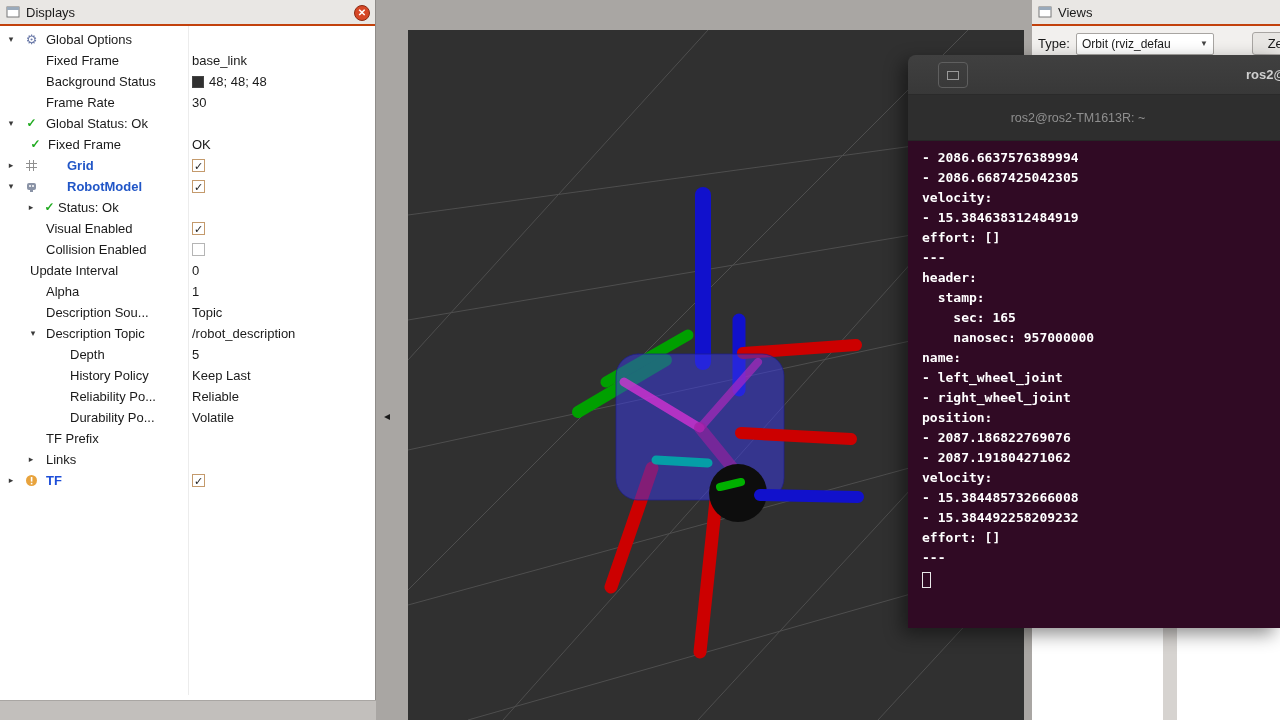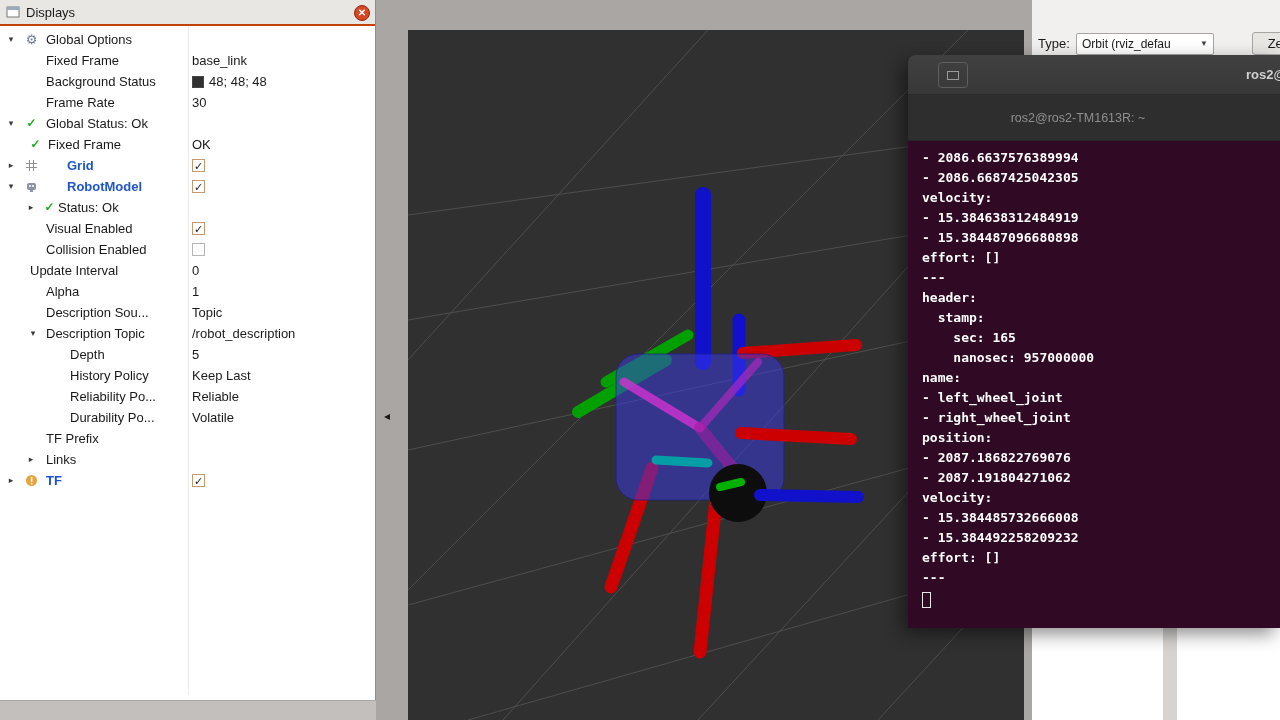--- a/index.html
+++ b/index.html
@@ -266,20 +266,27 @@
       <line x1="248" y1="430" x2="300" y2="433" stroke="rgba(0,170,170,0.9)" stroke-width="9"></line>
       <line x1="333" y1="403" x2="443" y2="409" stroke="#cc0000" stroke-width="12"></line>
       <circle cx="330" cy="463" r="29" fill="#0d0d0d"></circle>
       <line x1="312" y1="457" x2="333" y2="452" stroke="#00b000" stroke-width="8"></line>
       <line x1="352" y1="465" x2="450" y2="467" stroke="#1111cc" stroke-width="12"></line>
     </g>
   </svg>
 </div>
 
 <div class="views-panel">
+  <div class="panel-titlebar">
+    <svg width="14" height="14">
+      <rect x="1" y="2" width="12" height="10" fill="#fff" stroke="#777"></rect>
+      <rect x="1" y="2" width="12" height="3" fill="#9aaabb"></rect>
+    </svg>
+    <span class="ptitle">Views</span>
+  </div>
   <div class="type-row">
     <span class="type-label">Type:</span>
     <div class="combo">
       <span>Orbit (rviz_defau</span>
       <span class="combo-arrow">▼</span>
     </div>
     <div class="zero-btn">Zero</div>
   </div>
   <div class="views-body">
     <div class="views-scroll"></div>
@@ -294,21 +301,20 @@
     <span class="term-title">ros2@</span>
   </div>
   <div class="term-tabbar">
     <span class="term-tab">ros2@ros2-TM1613R: ~</span>
   </div>
   <div class="term-body" style="background: rgb(48, 10, 36);">
       <div class="term-line">- 2086.6637576389994</div>
       <div class="term-line">- 2086.6687425042305</div>
       <div class="term-line">velocity:</div>
       <div class="term-line">- 15.384638312484919</div>
-      <div class="term-line">- 15.384487096680898</div>
       <div class="term-line">effort: []</div>
       <div class="term-line">---</div>
       <div class="term-line">header:</div>
       <div class="term-line">  stamp:</div>
       <div class="term-line">    sec: 165</div>
       <div class="term-line">    nanosec: 957000000</div>
       <div class="term-line">name:</div>
       <div class="term-line">- left_wheel_joint</div>
       <div class="term-line">- right_wheel_joint</div>
       <div class="term-line">position:</div>

